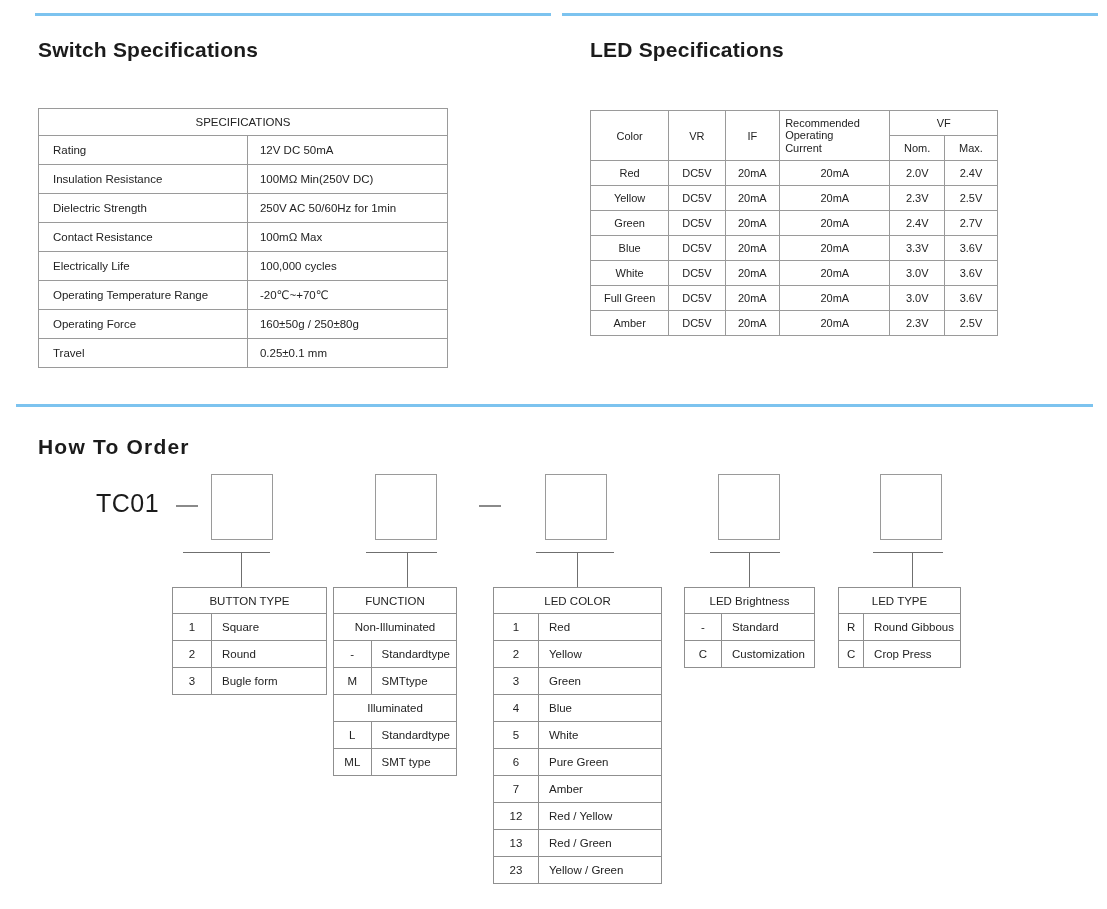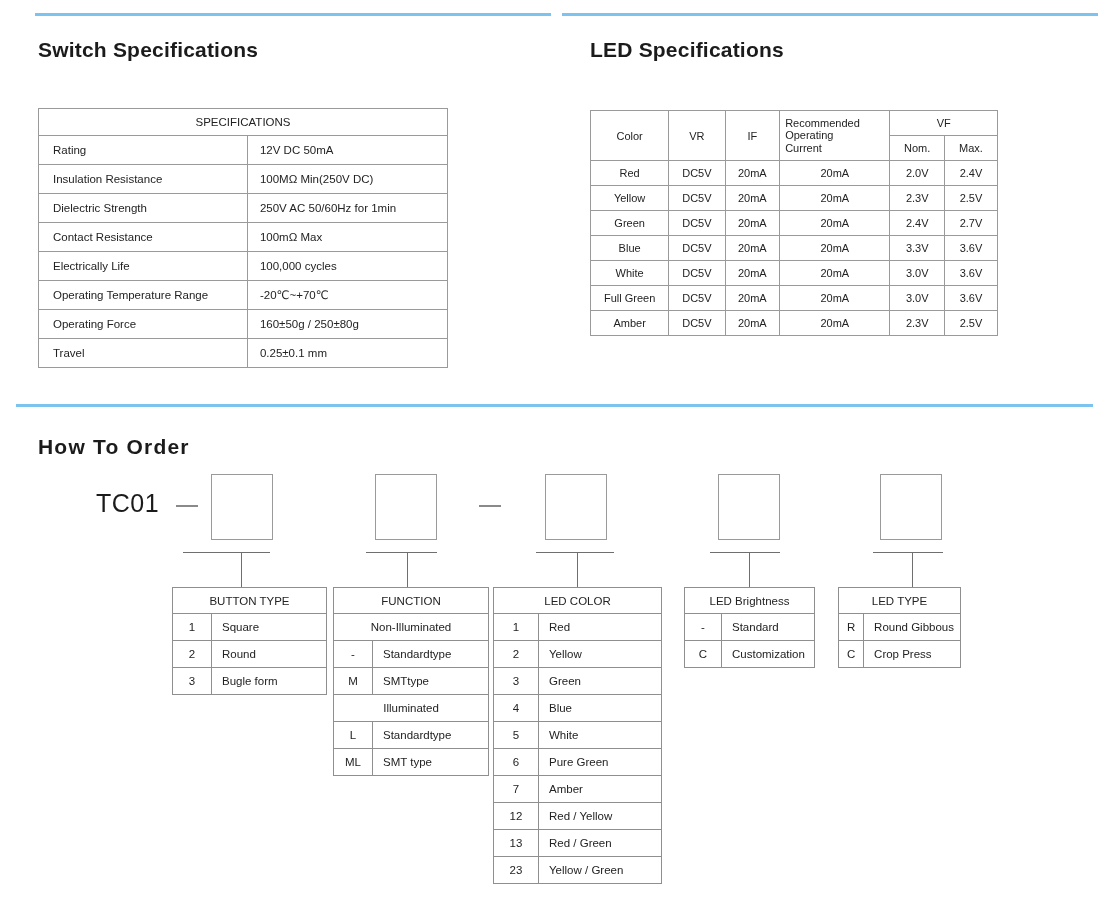--- a/index.html
+++ b/index.html
@@ -72,21 +72,21 @@
     border:1px solid #8f8f8f;padding:0 6px;height:26px;
     vertical-align:middle;white-space:nowrap;font-weight:normal;
   }
   table.opt td.head{text-align:center;height:25px;}
   table.opt td.key{text-align:center;}
   table.opt td.val{text-align:left;padding-left:10px;}
   table.opt td.span{text-align:center;margin-top:9px;}
 
   #tbl-button-type{left:172px;top:587px;width:155px;}
   #tbl-button-type .key{width:26px;}
-  #tbl-function{left:333px;top:587px;width:156px;}
+  #tbl-function{left:333px;top:587px;width:124px;}
   #tbl-function .key{width:26px;}
   #tbl-led-color{left:493px;top:587px;width:169px;}
   #tbl-led-color .key{width:32px;}
   #tbl-led-brightness{left:684px;top:587px;width:131px;}
   #tbl-led-brightness .key{width:24px;}
   #tbl-led-type{left:838px;top:587px;width:123px;}
   #tbl-led-type .key{width:24px;}
 </style>
 </head>
 <body>

